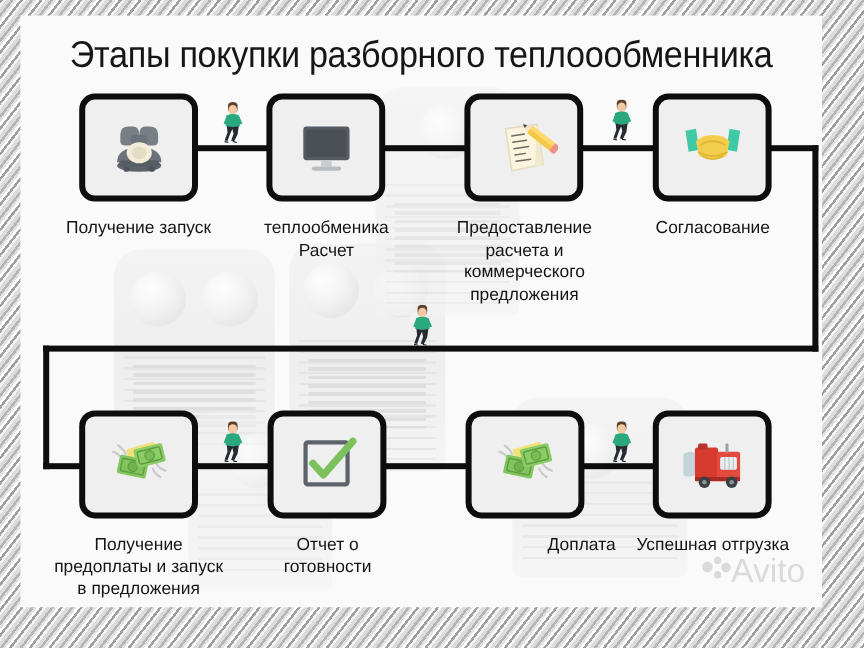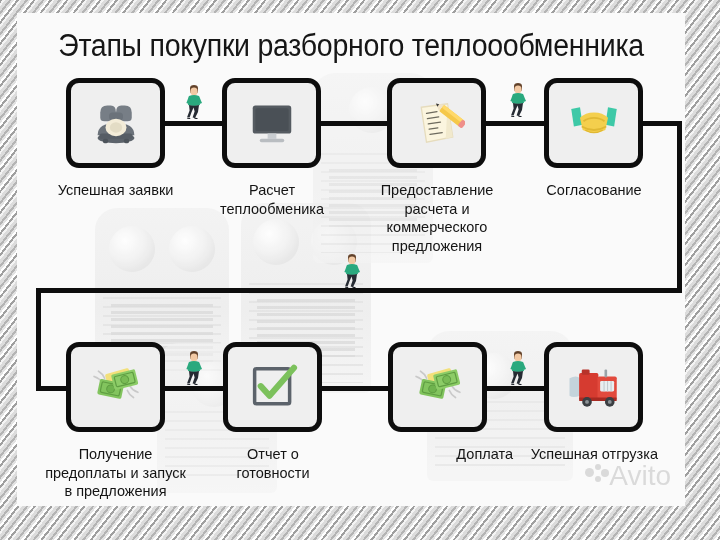--- a/index.html
+++ b/index.html
@@ -170,34 +170,34 @@
         <rect x="17" y="50" width="6" height="5" rx="2" fill="#4d545b"></rect>
         <rect x="41" y="50" width="6" height="5" rx="2" fill="#4d545b"></rect>
         <path d="M14 20 q0-8 8-8 h4 q6 0 6 8 v6 q0 4-5 4 h-8 q-5 0-5-4 z" fill="#777e86"></path>
         <path d="M50 20 q0-8-8-8 h-4 q-6 0-6 8 v6 q0 4 5 4 h8 q5 0 5-4 z" fill="#777e86"></path>
         <rect x="24" y="20" width="16" height="9" rx="4" fill="#6b727a"></rect>
         <ellipse cx="32" cy="37" rx="12" ry="10" fill="#f3ecd8"></ellipse>
         <ellipse cx="32" cy="37" rx="7" ry="6" fill="#e3dcc5"></ellipse>
       </svg>
     </div>
     <div class="label" style="left:0px;top:168px;width:197px;">
-      <div>Успешная заявки</div>
+      <div>Получение запуск</div>
     </div>
 
     <div class="box" style="left:205px;top:65px;">
       <svg class="ico" viewBox="0 0 64 64">
         <rect x="10" y="12" width="44" height="32" rx="3" fill="#555b61"></rect>
         <rect x="13" y="15" width="38" height="26" rx="2" fill="#4a5056"></rect>
         <rect x="27" y="44" width="10" height="6" fill="#c9cdd1"></rect>
         <rect x="18" y="50" width="28" height="4" rx="2" fill="#b9bdc1"></rect>
       </svg>
     </div>
     <div class="label" style="left:180px;top:168px;width:150px;">
+      <div>теплообменика</div>
       <div>Расчет</div>
-      <div>теплообменика</div>
     </div>
 
     <div class="box" style="left:370px;top:65px;">
       <svg class="ico" viewBox="0 0 64 64">
         <path d="M14 14 L44 10 L50 48 L20 54 Z" fill="#fbf5df" stroke="#e6dcbd" stroke-width="1.5"></path>
         <path d="M44 10 L50 48 L42 50 Z" fill="#f1e9cd"></path>
         <g stroke="#6d6a5e" stroke-width="1.4" stroke-linecap="round">
           <path d="M20 21 L32 19"></path>
             <path d="M21 27 L34 25"></path>
           <path d="M22 33 L36 31"></path>
@@ -315,21 +315,21 @@
         </g>
         <rect x="36" y="44" width="22" height="4" rx="1" fill="#a82a22"></rect>
         <rect x="15" y="44" width="22" height="4" rx="1" fill="#a82a22"></rect>
         <circle cx="24" cy="49" r="5.5" fill="#3b3f43"></circle>
         <circle cx="24" cy="49" r="2.2" fill="#8d9397"></circle>
         <circle cx="50" cy="49" r="5.5" fill="#3b3f43"></circle>
         <circle cx="50" cy="49" r="2.2" fill="#8d9397"></circle>
         <rect x="44" y="12" width="3" height="9" rx="1.2" fill="#9aa3a8"></rect>
       </svg>
     </div>
-    <div class="label" style="left:461px;top:432px;width:180px;text-align:right;">
+    <div class="label" style="left:487px;top:432px;width:180px;">
       <div>Успешная отгрузка</div>
     </div>
 
     <svg class="walker" style="left:166px;top:72px;" viewBox="0 0 22 34">
       <path d="M7 3 q0-3 4-3 t4 3 v3 q0 3-4 3 t-4-3 z" fill="#6b4a32"></path>
       <ellipse cx="11" cy="6.5" rx="3.6" ry="4" fill="#f2c9a4"></ellipse>
       <path d="M7.4 3.4 q3.6-2.6 7.2 0 q-1 -2.6 -3.6 -2.6 t-3.6 2.6 z" fill="#5c3f2a"></path>
       <path d="M6 11 q5-2 10 0 l1 9 q-6 2-12 0 z" fill="#2aa97e"></path>
       <path d="M16 11 l3 7 l-2.4 1 l-2.6-6 z" fill="#2aa97e"></path>
       <path d="M6 11 l-2.6 7 l2.4 1 l2.2-6 z" fill="#2aa97e"></path>

